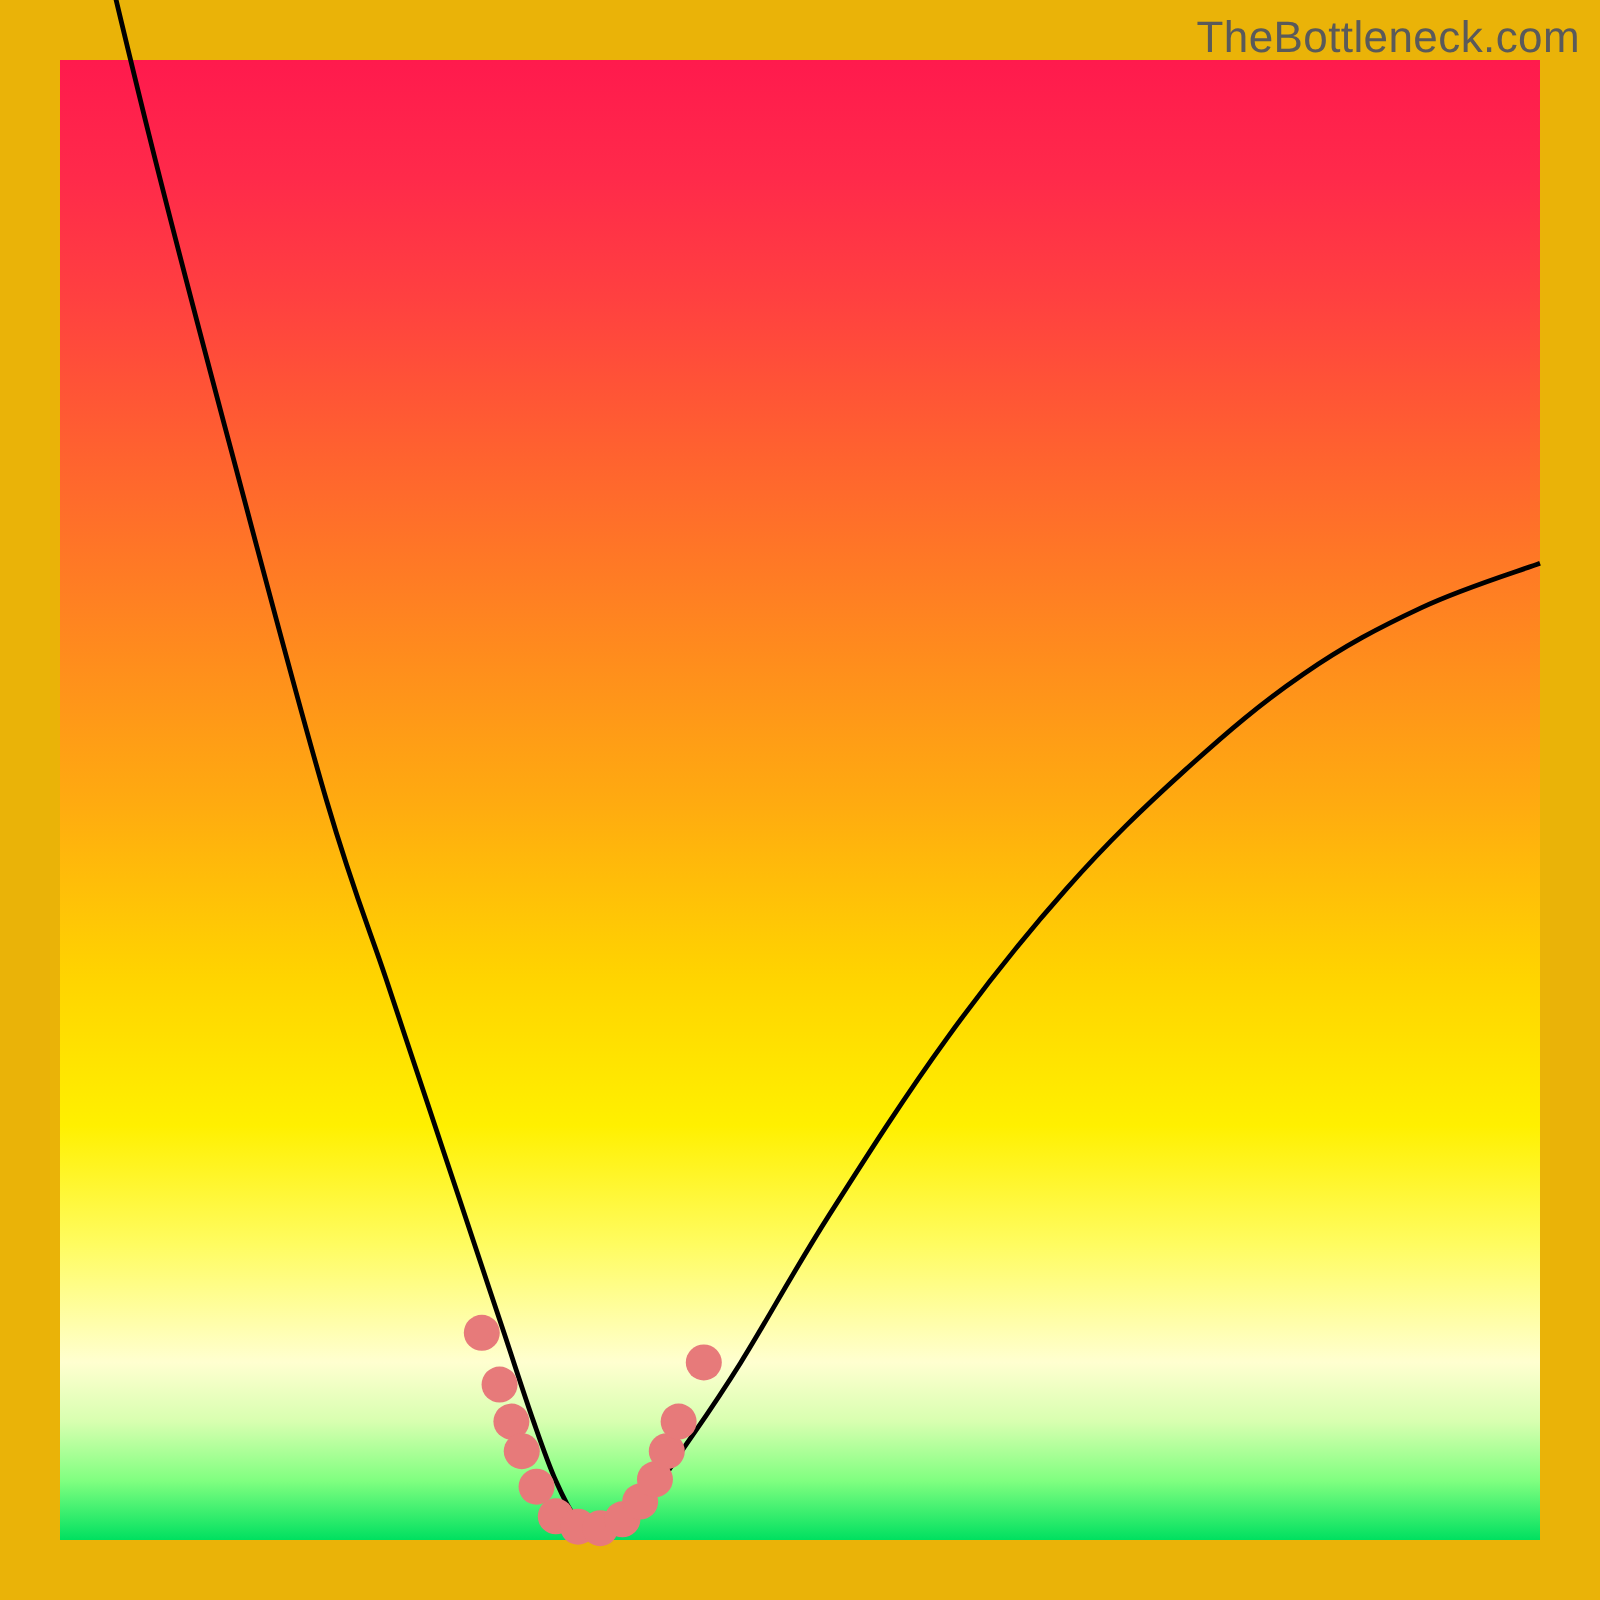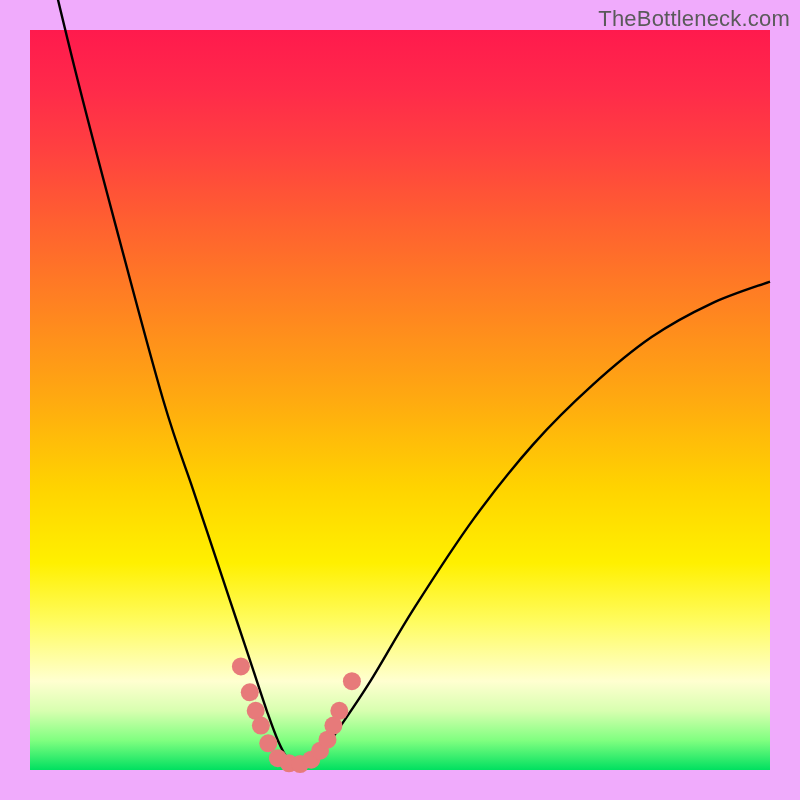--- a/index.html
+++ b/index.html
@@ -10,21 +10,21 @@
     background: #000;
     overflow: hidden;
     font-family: Arial, Helvetica, sans-serif;
   }
   .frame {
     position: absolute;
     left: 0;
     top: 0;
     width: 800px;
     height: 800px;
-    background: #f0abfc;
+    background: #eab308;
   }
   .plot-area {
     position: absolute;
     left: 30px;
     top: 30px;
     width: 740px;
     height: 740px;
     background: linear-gradient(
       to bottom,
       #ff1a4d 0%,

